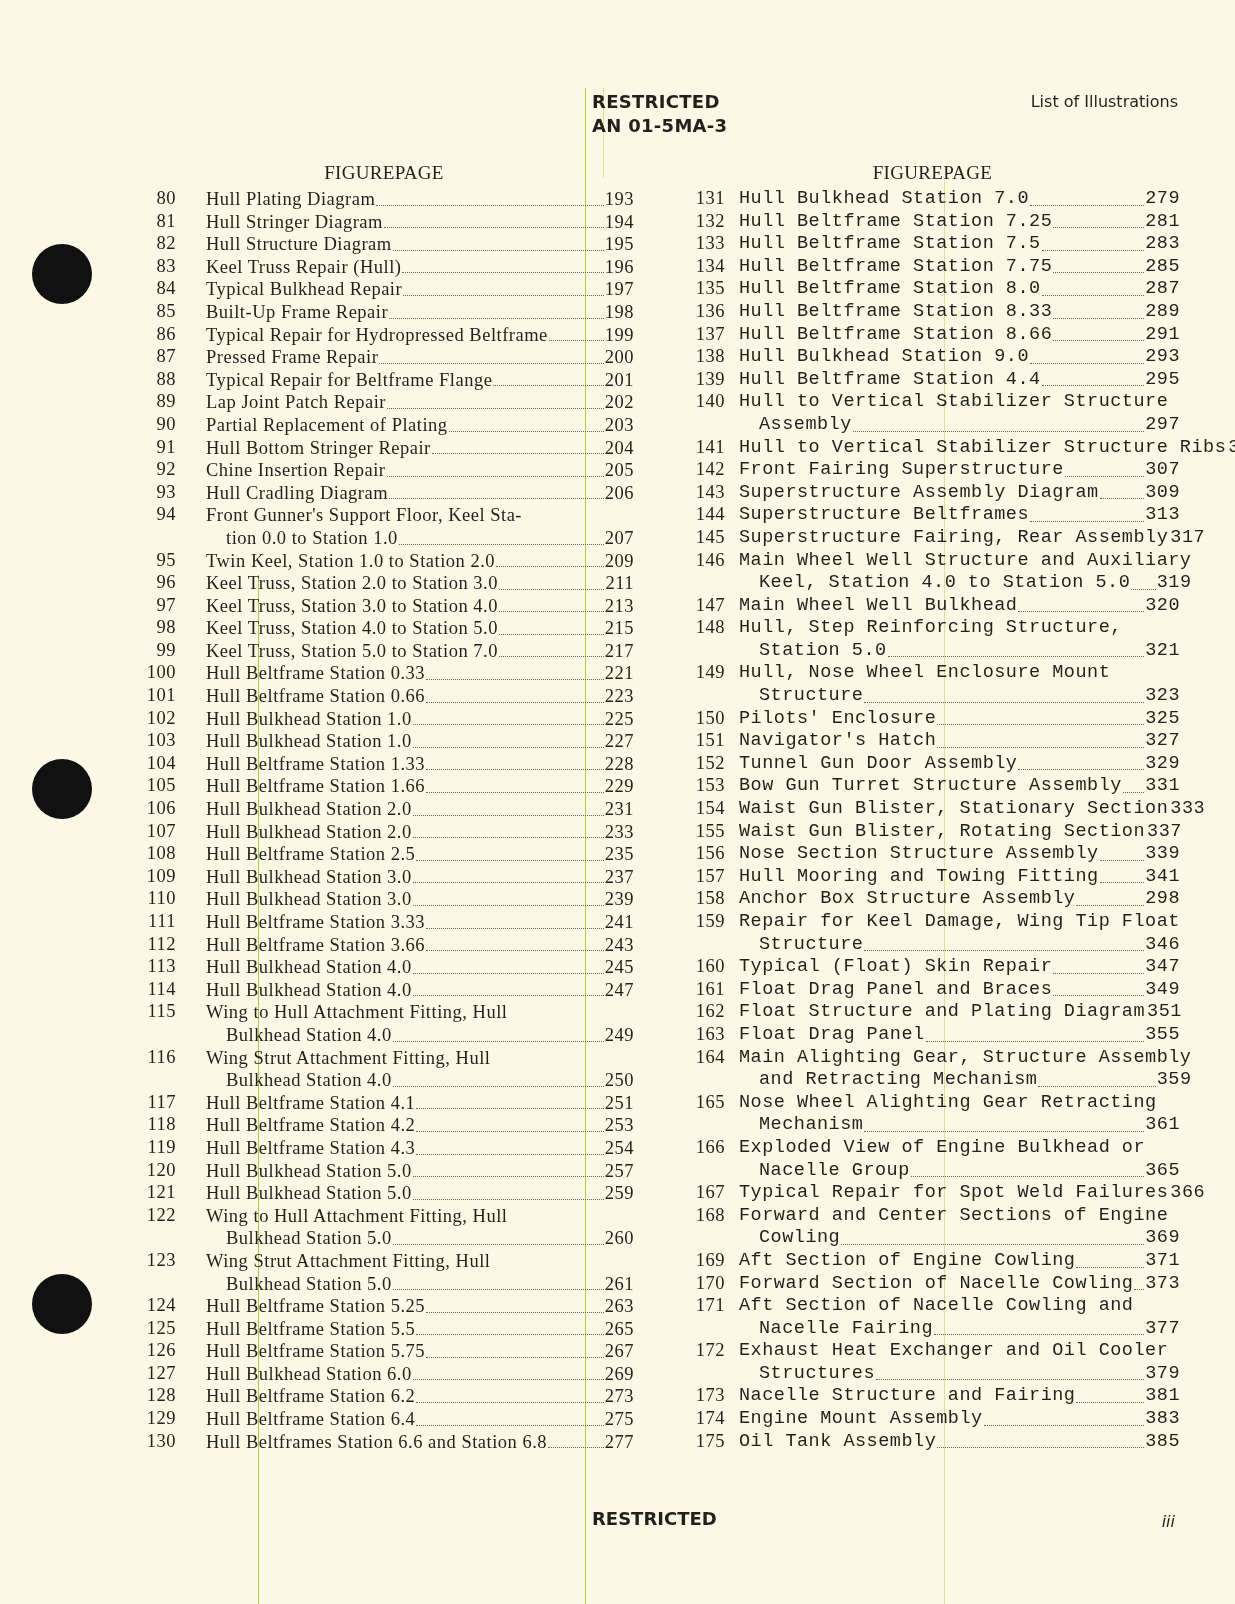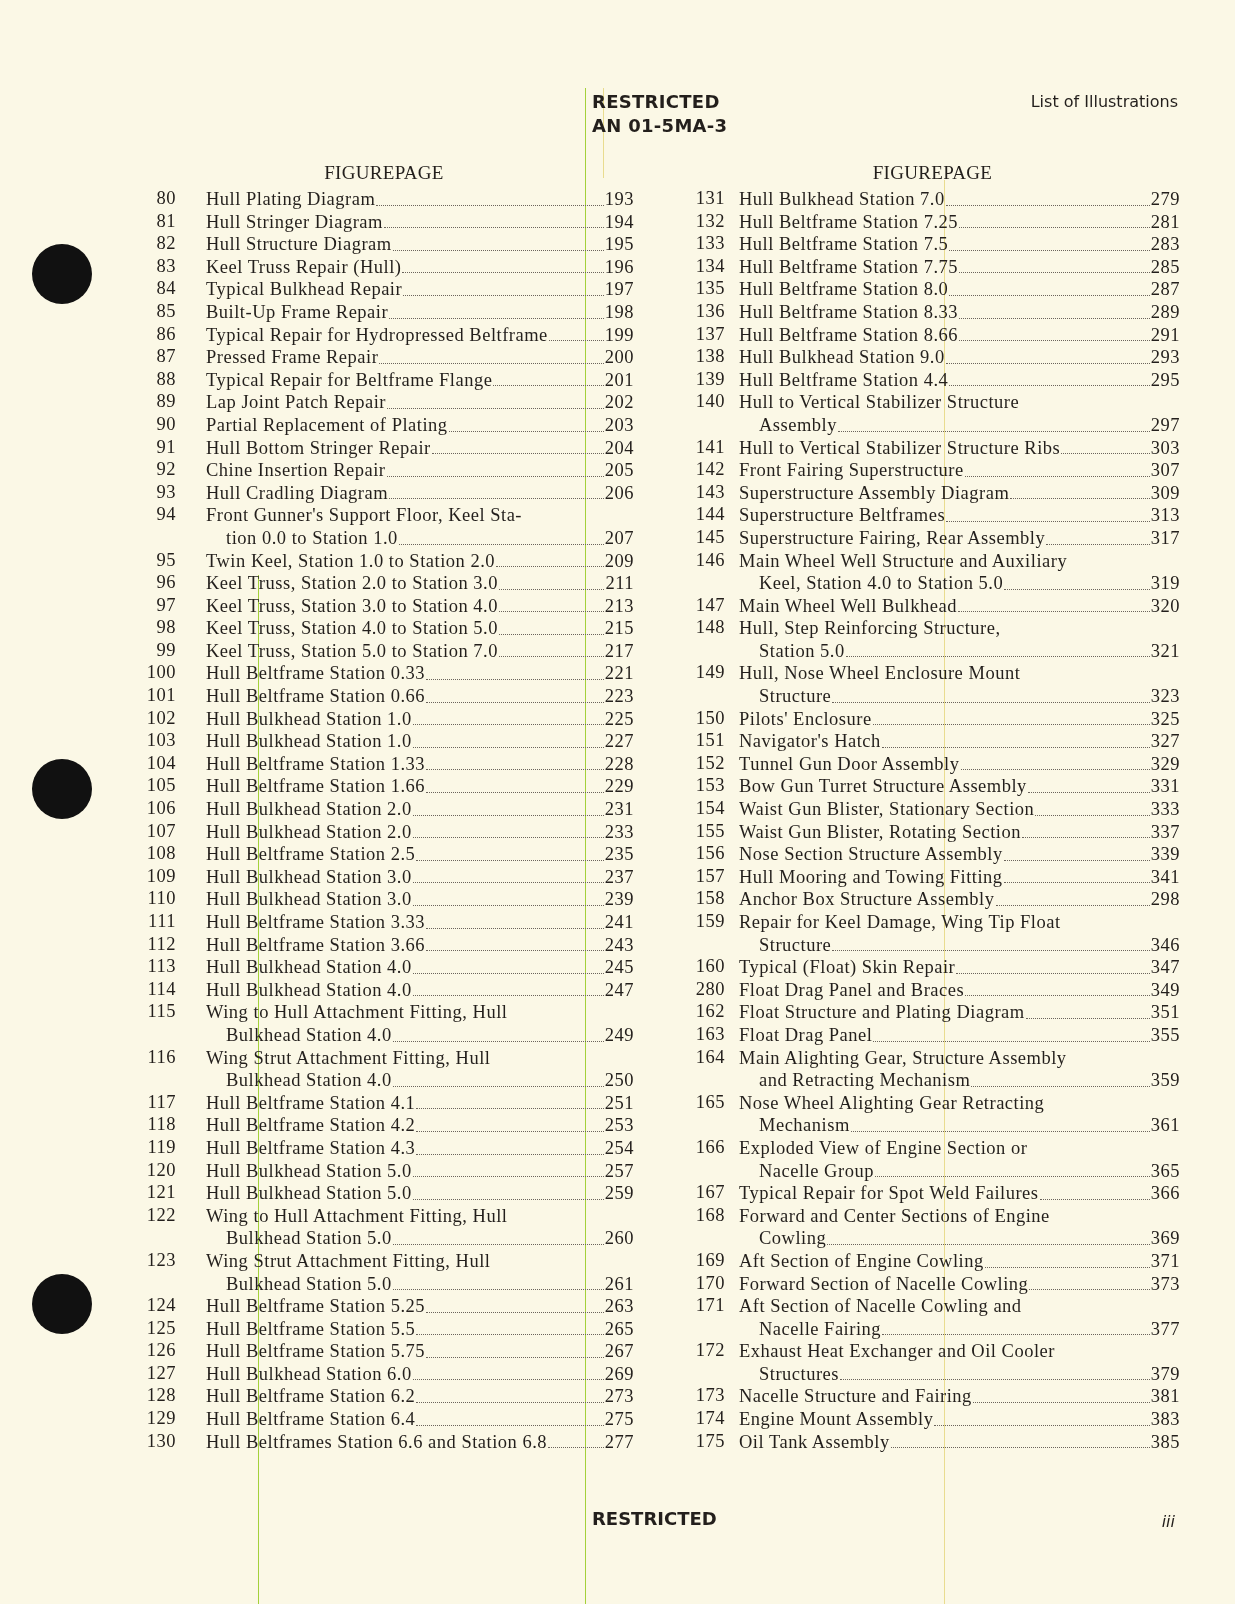--- a/index.html
+++ b/index.html
@@ -35,21 +35,21 @@
     .col.right { left: 685px; width: 495px; }
     .col-head {
       display: flex; justify-content: center;
       font-size: 19px; height: 24px; margin-bottom: 2px; letter-spacing: 0.3px;
     }
     .entry { display: flex; font-size: 18.5px; letter-spacing: 0.5px; }
     .num { width: 72px; flex: none; text-align: right; padding-right: 0; box-sizing: border-box; }
     .left .num { width: 42px; text-align: right; font-family: Liberation Serif, serif; }
     .right .num { width: 40px; }
     .body { flex: 1; padding-left: 30px; }
-    .right .body { padding-left: 14px; }
+    .right .body { padding-left: 14px; font-family: Liberation Mono, monospace; }
     .line { display: flex; align-items: baseline; height: 22.6px; line-height: 22.6px; white-space: nowrap; }
     .line.cont { padding-left: 20px; }
     .line .t { flex: none; }
     .line .dots {
       flex: 1; overflow: hidden; margin: 0 1px;
       border-bottom: 1px dotted #6b645c; height: 0; align-self: flex-end; margin-bottom: 5px;
     }
     .line .pg { flex: none; }
     .footer {
       position: absolute; top: 1508px; left: 592px;
@@ -927,21 +927,21 @@
         <div class="num">160</div>
         <div class="body">
           <div class="line">
             <span class="t">Typical (Float) Skin Repair</span>
             <span class="dots"></span>
             <span class="pg">347</span>
           </div>
         </div>
       </div>
       <div class="entry">
-        <div class="num">280</div>
+        <div class="num">161</div>
         <div class="body">
           <div class="line">
             <span class="t">Float Drag Panel and Braces</span>
             <span class="dots"></span>
             <span class="pg">349</span>
           </div>
         </div>
       </div>
       <div class="entry">
         <div class="num">162</div>
@@ -986,21 +986,21 @@
             <span class="t">Mechanism</span>
             <span class="dots"></span>
             <span class="pg">361</span>
           </div>
         </div>
       </div>
       <div class="entry">
         <div class="num">166</div>
         <div class="body">
           <div class="line">
-            <span class="t">Exploded View of Engine Section or</span>
+            <span class="t">Exploded View of Engine Bulkhead or</span>
           </div>
           <div class="line cont">
             <span class="t">Nacelle Group</span>
             <span class="dots"></span>
             <span class="pg">365</span>
           </div>
         </div>
       </div>
       <div class="entry">
         <div class="num">167</div>

